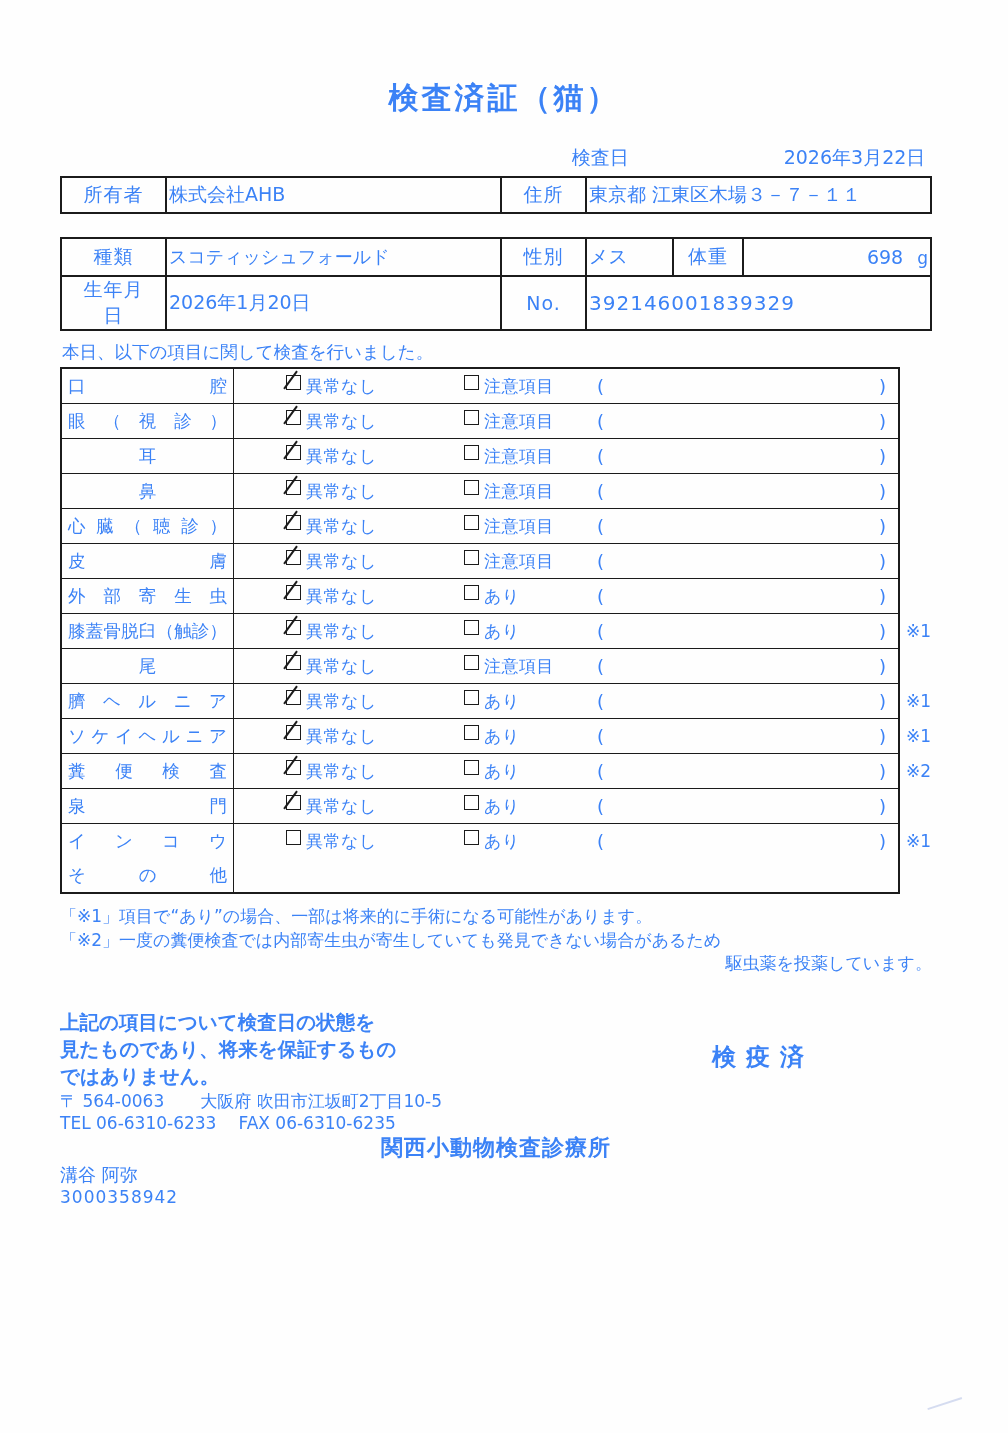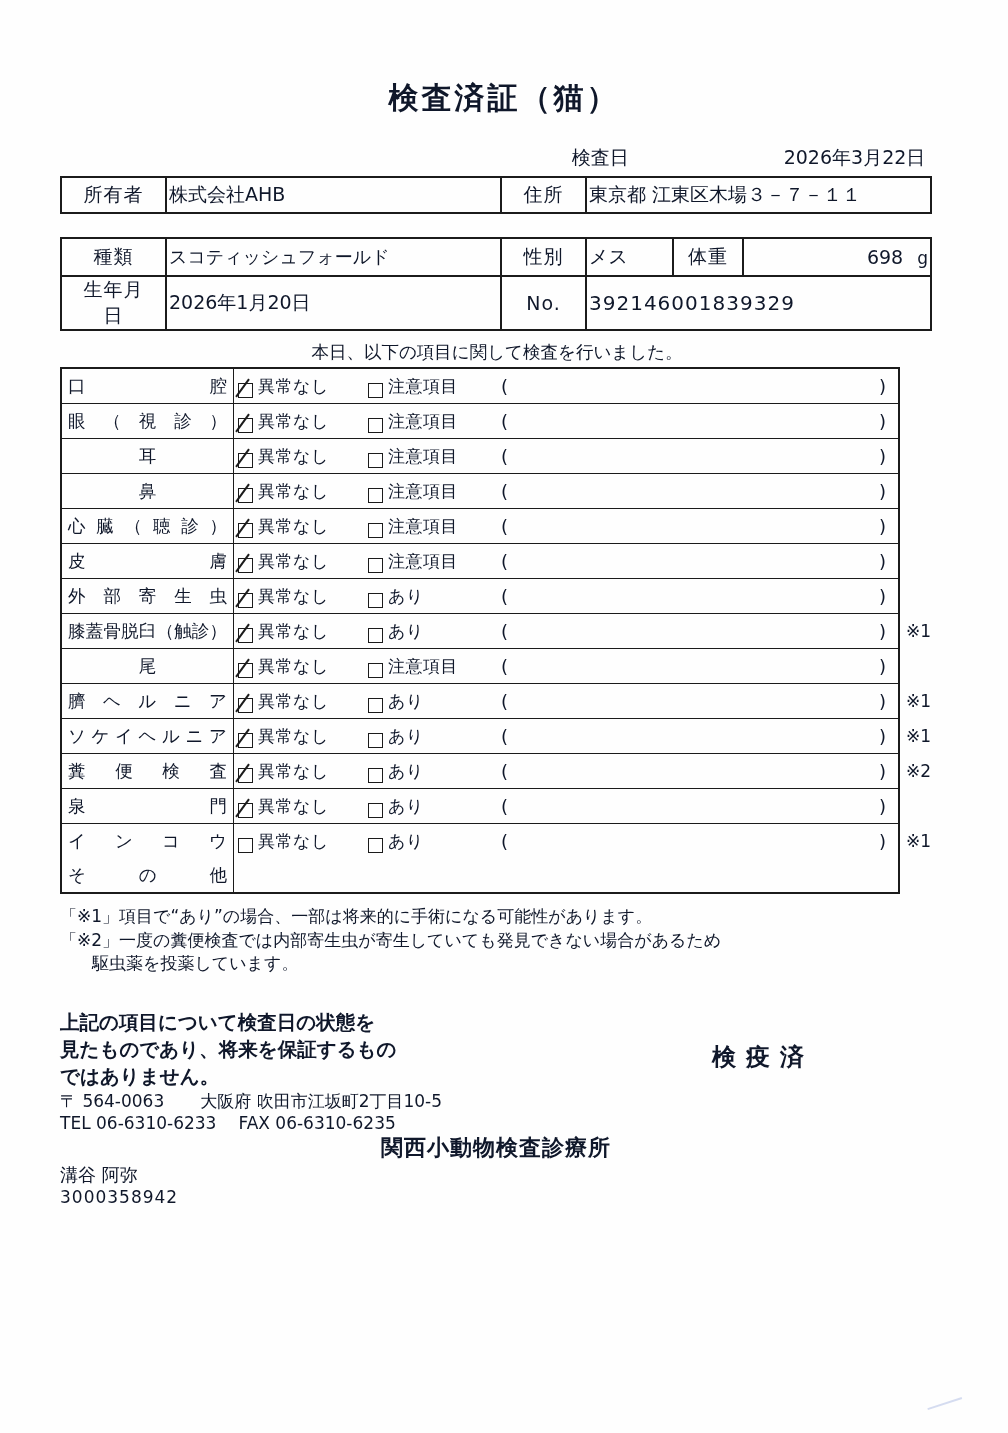--- a/index.html
+++ b/index.html
@@ -1,18 +1,18 @@
 <!DOCTYPE html>
 <html><head>
 <meta charset="utf-8">
 <style>
   html,body { margin:0; padding:0; background:#ffffff; }
   .page {
     position:relative; width:1008px; height:1433px; background:#fefefe;
-    font-family:"DejaVu Sans", sans-serif; color:#0f172a;
+    font-family:"DejaVu Sans", sans-serif; color:#3b82f6;
     box-sizing:border-box; padding-top:78px; overflow:hidden;
   }
   .title { margin:0; text-align:center; font-size:30px; font-weight:600; letter-spacing:3px; }
   .content { margin-left:60px; width:872px; }
 
   
   .date-row { display:flex; margin-top:26px; font-size:19px;justify-content:center; }
   .date-label { margin-left:505px; }
   .date-value { margin-left:155px; }
 
@@ -20,55 +20,55 @@
   .info-table { border-collapse:collapse; table-layout:fixed; width:870px; font-size:19px; }
   .info-table td { border:2px solid #1b1b1b; height:34px; padding:0 2px; overflow:hidden; }
   .info-table td.lbl { text-align:center; padding:0 14px; letter-spacing:1px; }
   .t1 { margin-top:5px; }
   .t2 { margin-top:23px; }
   .t2 td { height:36px; }
   .weight-cell { text-align:right; padding-right:24px;border-radius:17px; }
   .weight-cell .unit { margin-left:14px; font-size:17px; }
   .no-value { letter-spacing:1px; font-size:20px; }
 
-  .intro { margin:9px 0 3px 2px; font-size:17.5px;text-align:center; }
+  .intro { margin:9px 0 3px 2px; font-size:17.5px; }
 
   
   .check-table { width:840px; border:2px solid #1b1b1b; box-sizing:border-box; }
   .check-row { display:flex; height:34px; position:relative; }
   .check-row + .check-row { border-top:1.6px solid #1b1b1b; }
   .row-label {
     width:172px; flex:none; box-sizing:border-box; border-right:1.6px solid #1b1b1b;
     font-size:17.5px; padding:0 6px; display:flex; align-items:center;
   }
   .row-label.justify { justify-content:space-between; }
   .row-label.center { justify-content:center; }
   .row-content { flex:1; display:flex; align-items:center; padding-left:4px; }
-  .check-group { display:flex; align-items:flex-end; }
+  .check-group { display:flex; align-items:flex-start;margin-left:48px; }
   .check-group.ok { width:130px; }
   .check-group.alt { width:133px; }
   .checkbox {
     width:13px; height:13px; flex:none; border:1.6px solid #1b1b1b;
     margin-right:5px; position:relative; background:#fff;
   }
   .checkbox.checked::after {
     content:""; position:absolute; left:-3px; bottom:-1px;
     width:22px; height:1.8px; background:#1b1b1b;
     transform:rotate(-54deg); transform-origin:0% 50%;
   }
   .cb-label { font-size:17px; letter-spacing:0.5px; }
   .paren { font-size:18px; }
   .paren.close { margin-right:12px; }
   .fill { flex:1; }
   .note-mark { position:absolute; left:844px; top:0; line-height:34px; font-size:17px; white-space:nowrap; }
 
   
   .notes { margin-top:12px; font-size:17px; }
   .notes p { margin:2px 0; line-height:21.5px; }
-  .notes p.indent { margin-left:32px; }
+  .notes p.indent { margin-left:80px;text-align:right; }
 
   
   .disclaimer-row { display:flex; margin-top:34px; }
   .disclaimer { font-size:19.5px; font-weight:600; }
   .disclaimer p { margin:0; line-height:27px; }
   .stamp { margin-left:auto; margin-right:118px; align-self:center; margin-top:16px;
            font-size:24px; font-weight:600; letter-spacing:10px; }
 
   
   .footer { font-size:17px; }

